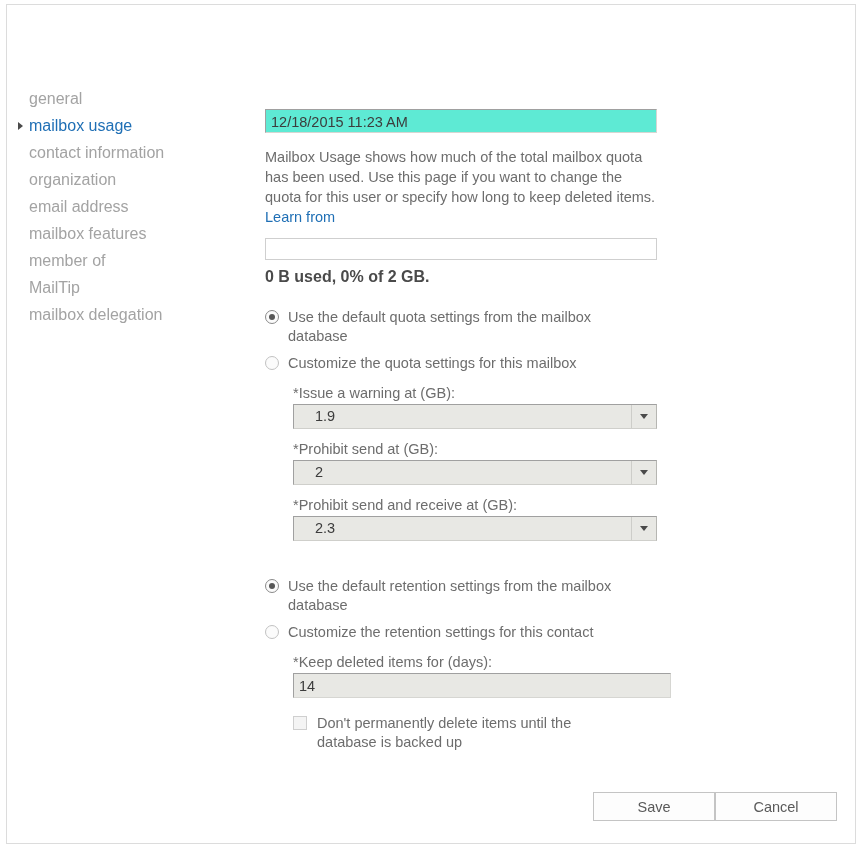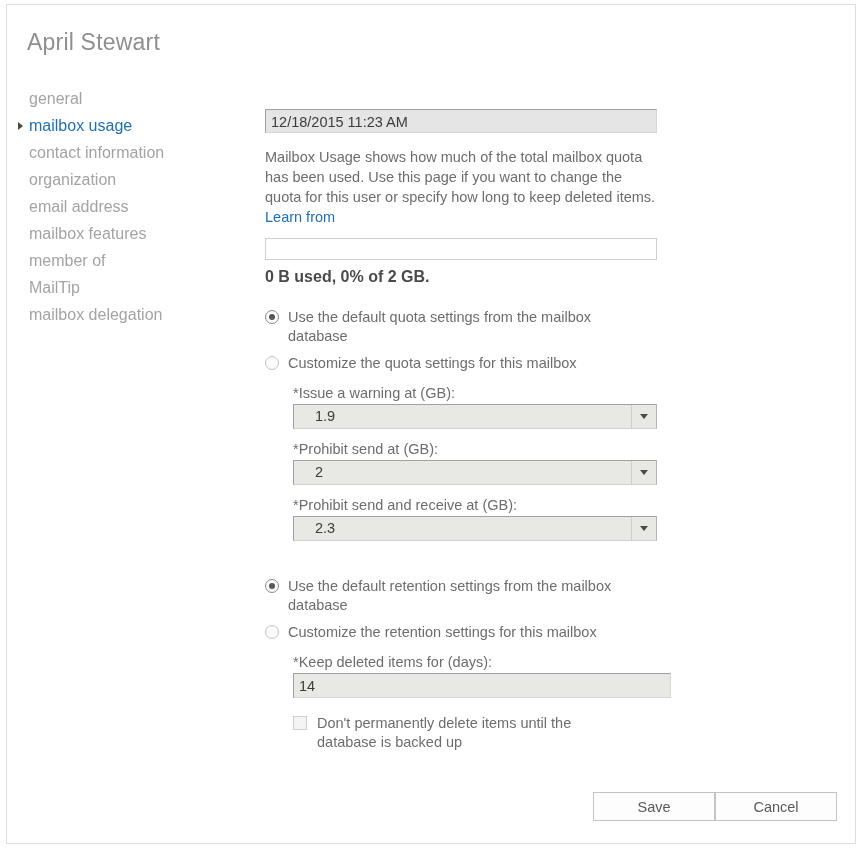--- a/index.html
+++ b/index.html
@@ -75,21 +75,21 @@
   .field-label {
     font-size: 14.5px;
     color: #6d6d6d;
     margin-bottom: 3px;
     white-space: nowrap;
   }
   .readonly-field {
     width: 392px;
     height: 24px;
     line-height: 24px;
-    background: #e5e5e5;
+    background: #5eead4;
     border-top: 1px solid #a0a0a0;
     border-left: 1px solid #a0a0a0;
     border-right: 1px solid #d6d6d2;
     border-bottom: 1px solid #d6d6d2;
     font-size: 14.5px;
     color: #3c3c3c;
     padding-left: 5px;
     box-sizing: border-box;
   }
   .desc {
@@ -265,21 +265,20 @@
     font-family: "Liberation Sans", sans-serif;
     cursor: pointer;
     box-sizing: border-box;
   }
 </style>
 </head>
 <body>
 
 <div class="page-frame">
 
-  <div class="page-title">April Stewart</div>
 
   <div class="sidebar">
     <div class="nav-item">
       <span>general</span>
     </div>
     <div class="nav-item selected">
       <span class="nav-arrow"></span>
       <span>mailbox usage</span>
     </div>
     <div class="nav-item">
@@ -357,21 +356,21 @@
       </div>
     </div>
 
     <div class="retention-group">
       <div class="radio-row" style="margin-top:0;">
         <span class="radio on"></span>
         <span class="radio-label">Use the default retention settings from the mailbox database</span>
       </div>
       <div class="radio-row tight">
         <span class="radio"></span>
-        <span class="radio-label">Customize the retention settings for this mailbox</span>
+        <span class="radio-label">Customize the retention settings for this contact</span>
       </div>
 
       <div class="indent">
         <div class="field-label" style="margin-top:12px;">*Keep deleted items for (days):</div>
         <div class="days-field">14</div>
       </div>
 
       <div class="check-row">
         <span class="checkbox"></span>
         <span class="check-label">Don't permanently delete items until the database is backed up</span>

